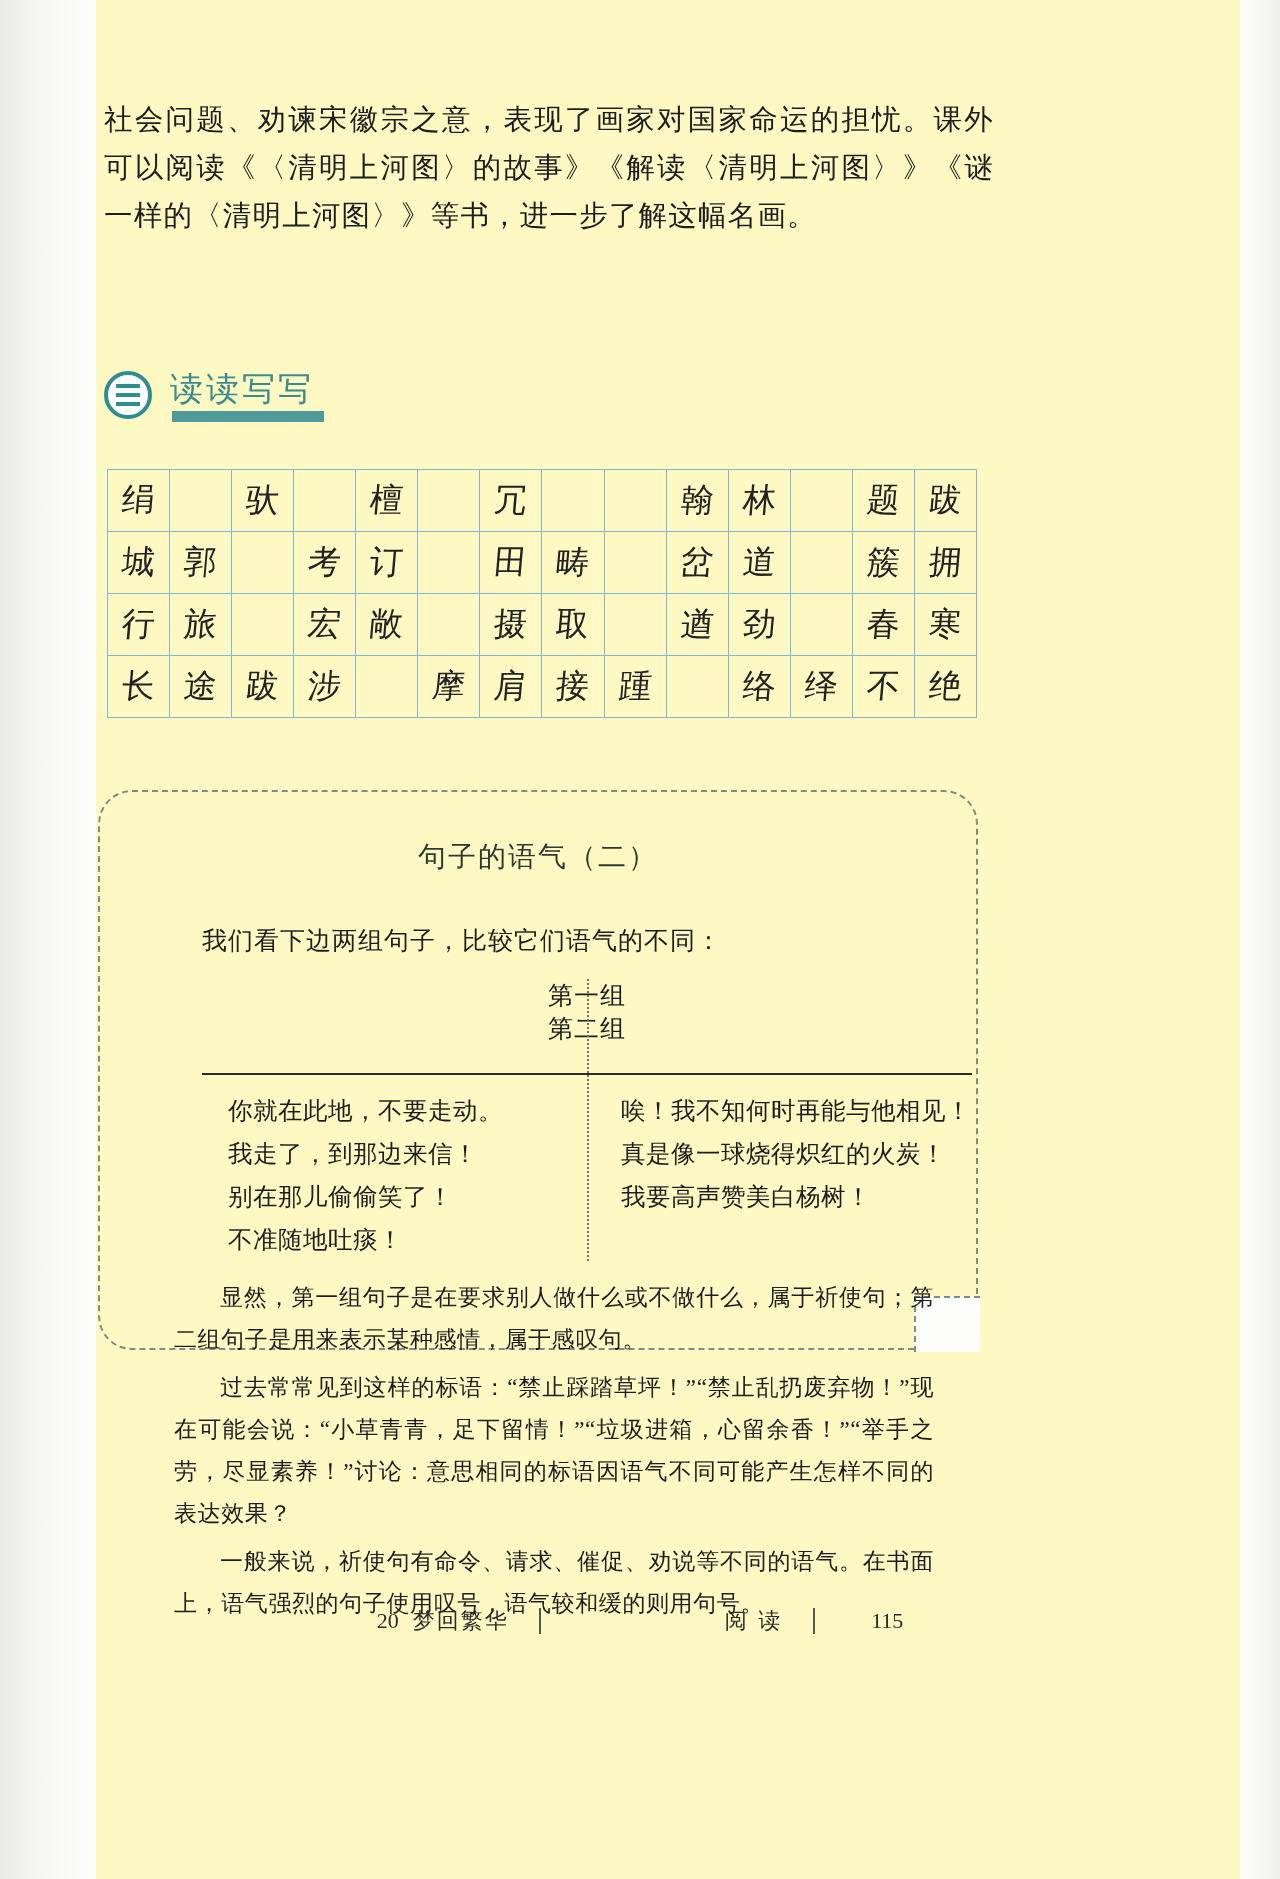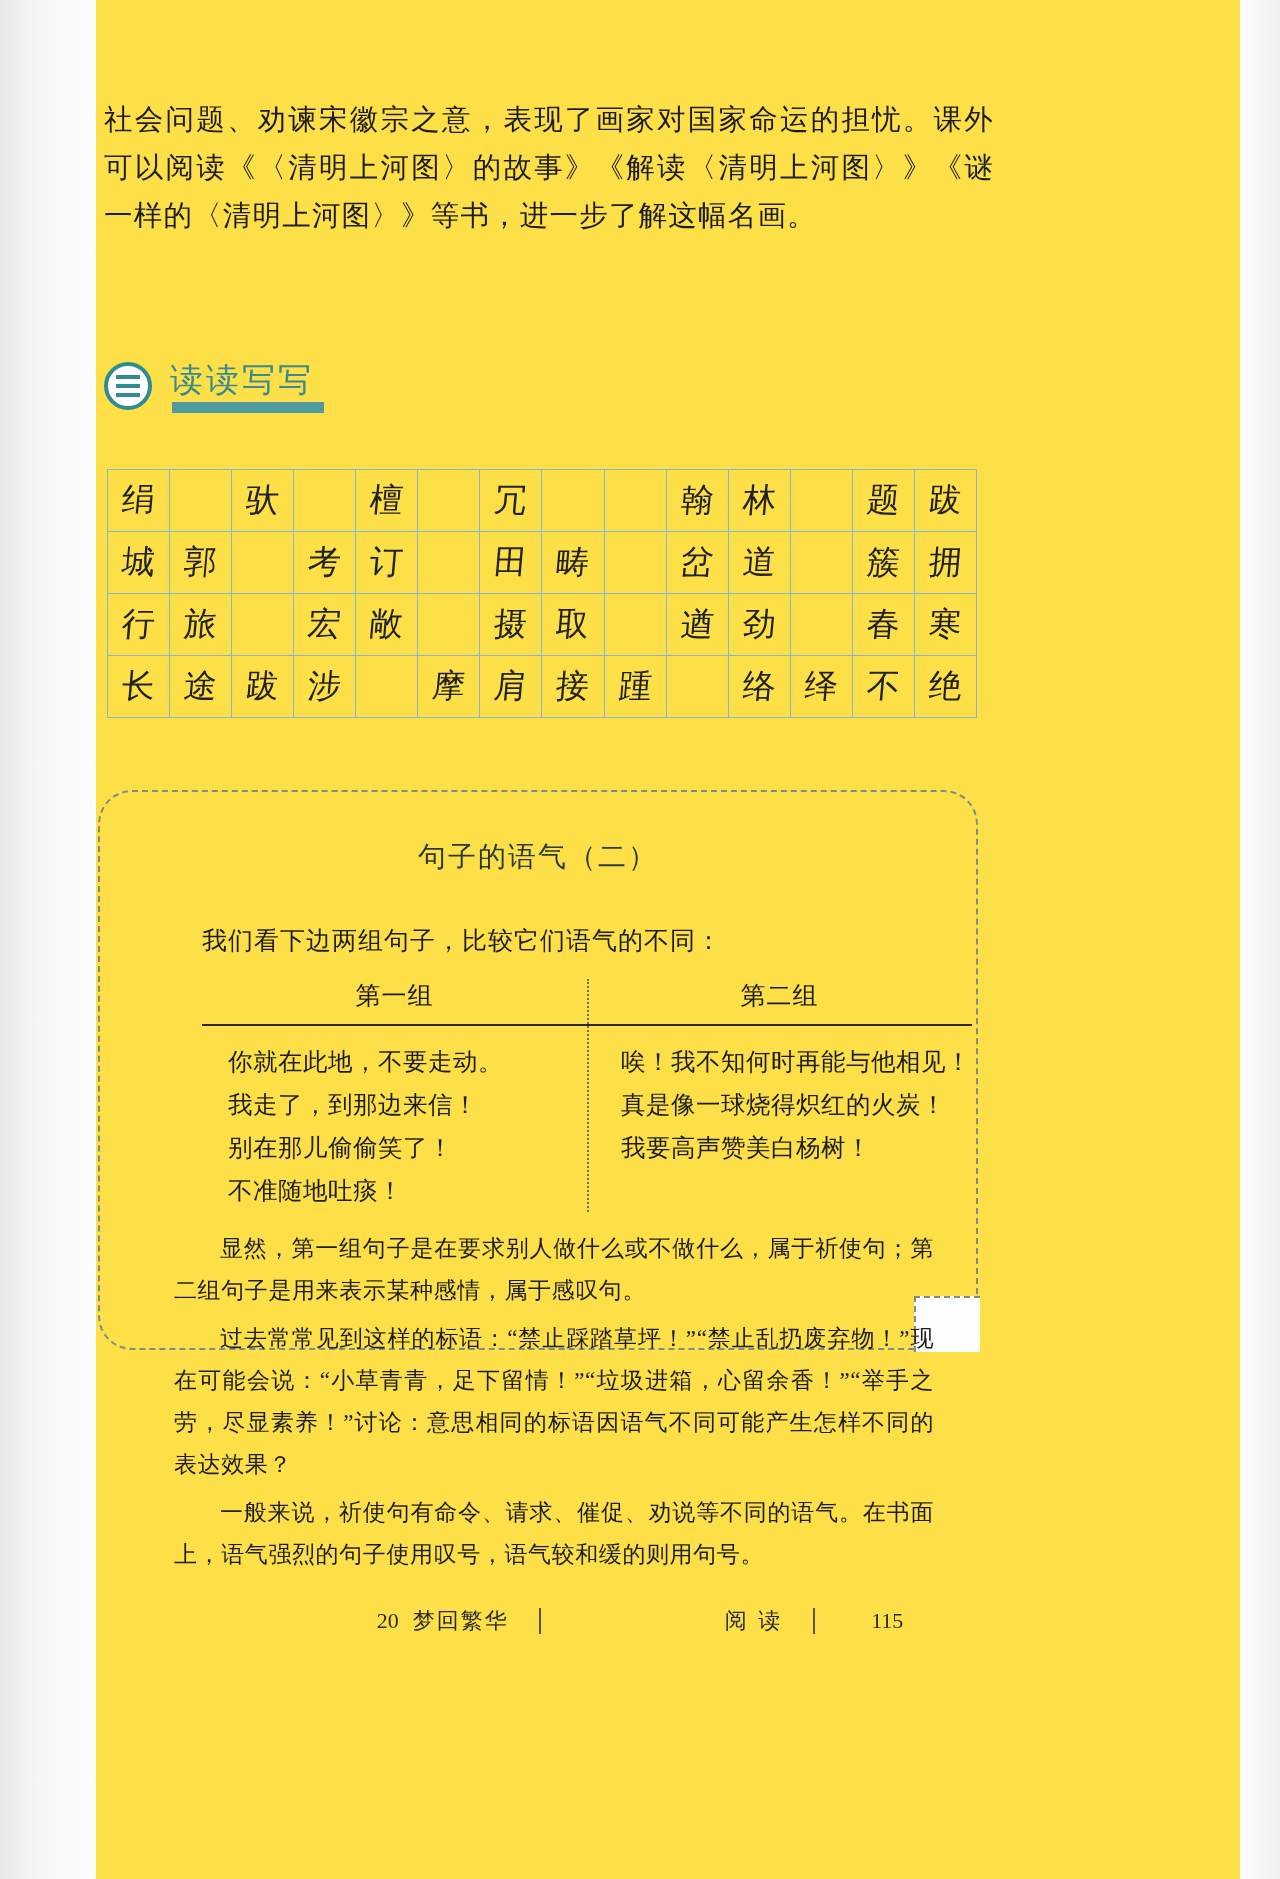--- a/index.html
+++ b/index.html
@@ -10,21 +10,21 @@
   }
   body {
     font-family: "Liberation Serif", "DejaVu Serif", serif;
     color: #1a1a1a;
   }
   .page {
     position: relative;
     width: 1280px;
     height: 1879px;
     margin: 0 auto;
-    background: #fde047;
+    background: #fef9c3;
     overflow: hidden;
   }
   
   .gutter {
     position: absolute;
     left: 0; top: 0;
     width: 96px; height: 1879px;
     background: linear-gradient(to right, #e9e9e6 0%, #f6f6f3 38%, #fdfdfb 100%);
     pointer-events: none;
   }
@@ -47,21 +47,21 @@
     letter-spacing: 1.2px;
     text-align: justify;
     color: #1d1d1d;
   }
   .intro p { margin: 0; }
 
   
   .section-head {
     position: absolute;
     left: 104px;
-    top: 362px;
+    top: 371px;
     display: flex;
     align-items: center;
     gap: 18px;
   }
   .head-icon {
     width: 48px; height: 48px;
     border-radius: 50%;
     border: 4px solid #2e8c92;
     box-sizing: border-box;
     display: flex;
@@ -172,21 +172,22 @@
   
   .groups {
     position: relative;
     margin: 22px 0 0 58px;
     width: 770px;
   }
   .group-heads {
     display: flex;
     font-size: 25px;
     letter-spacing: 1px;
-    padding-bottom: 12px;
+    padding-bottom: 28px;
+    flex-direction: column;
   }
   .group-heads .gh {
     flex: 1;
     text-align: center;
   }
   .group-rule {
     border-top: 2.5px solid #2a2a2a;
     width: 100%;
   }
   .group-body {

